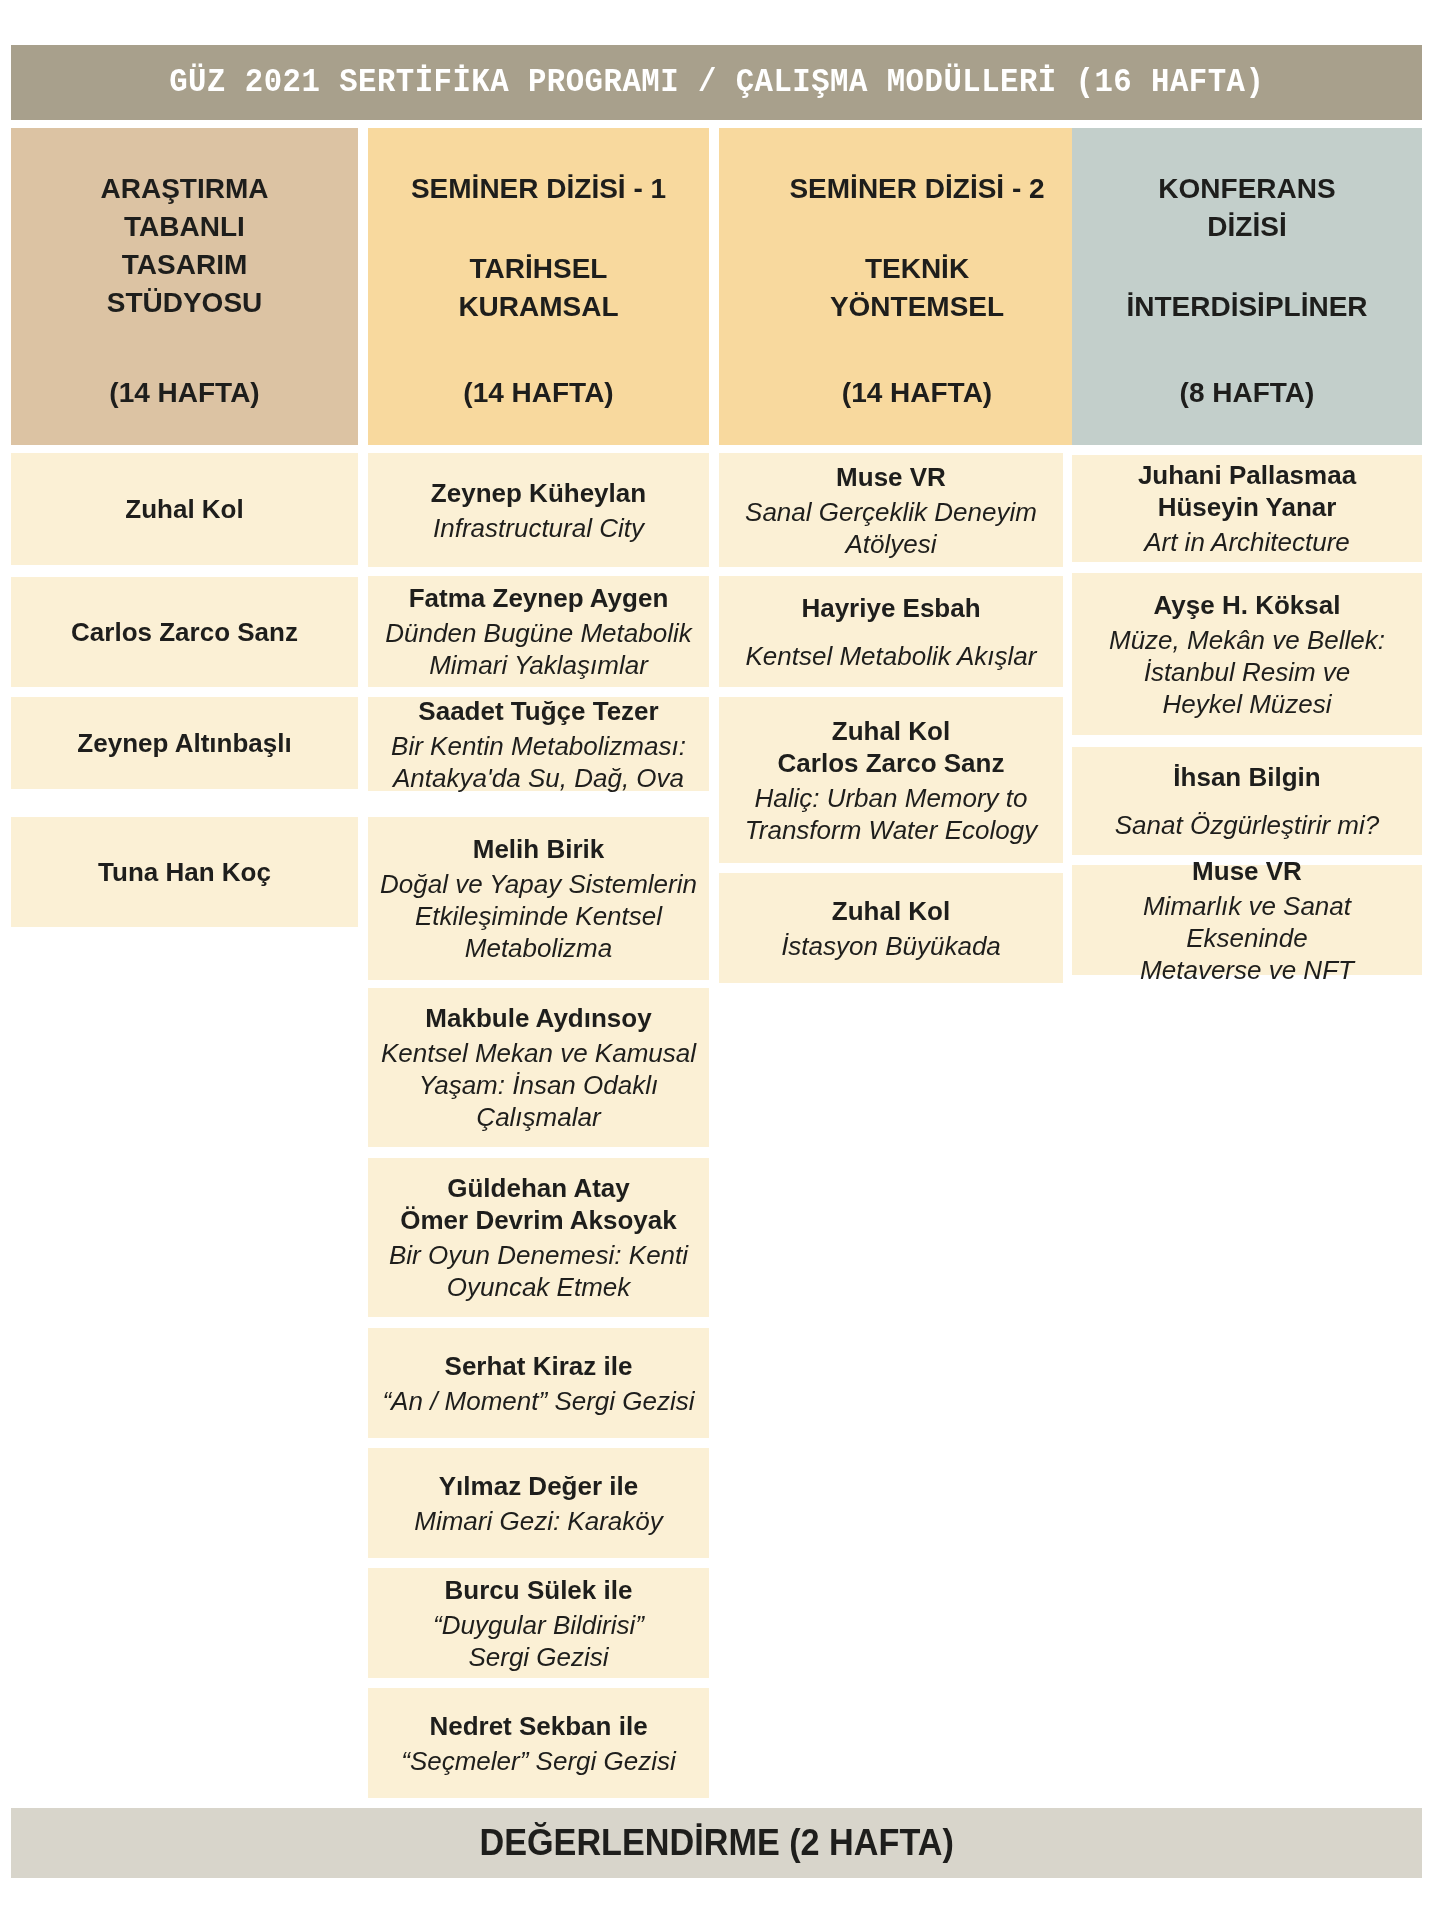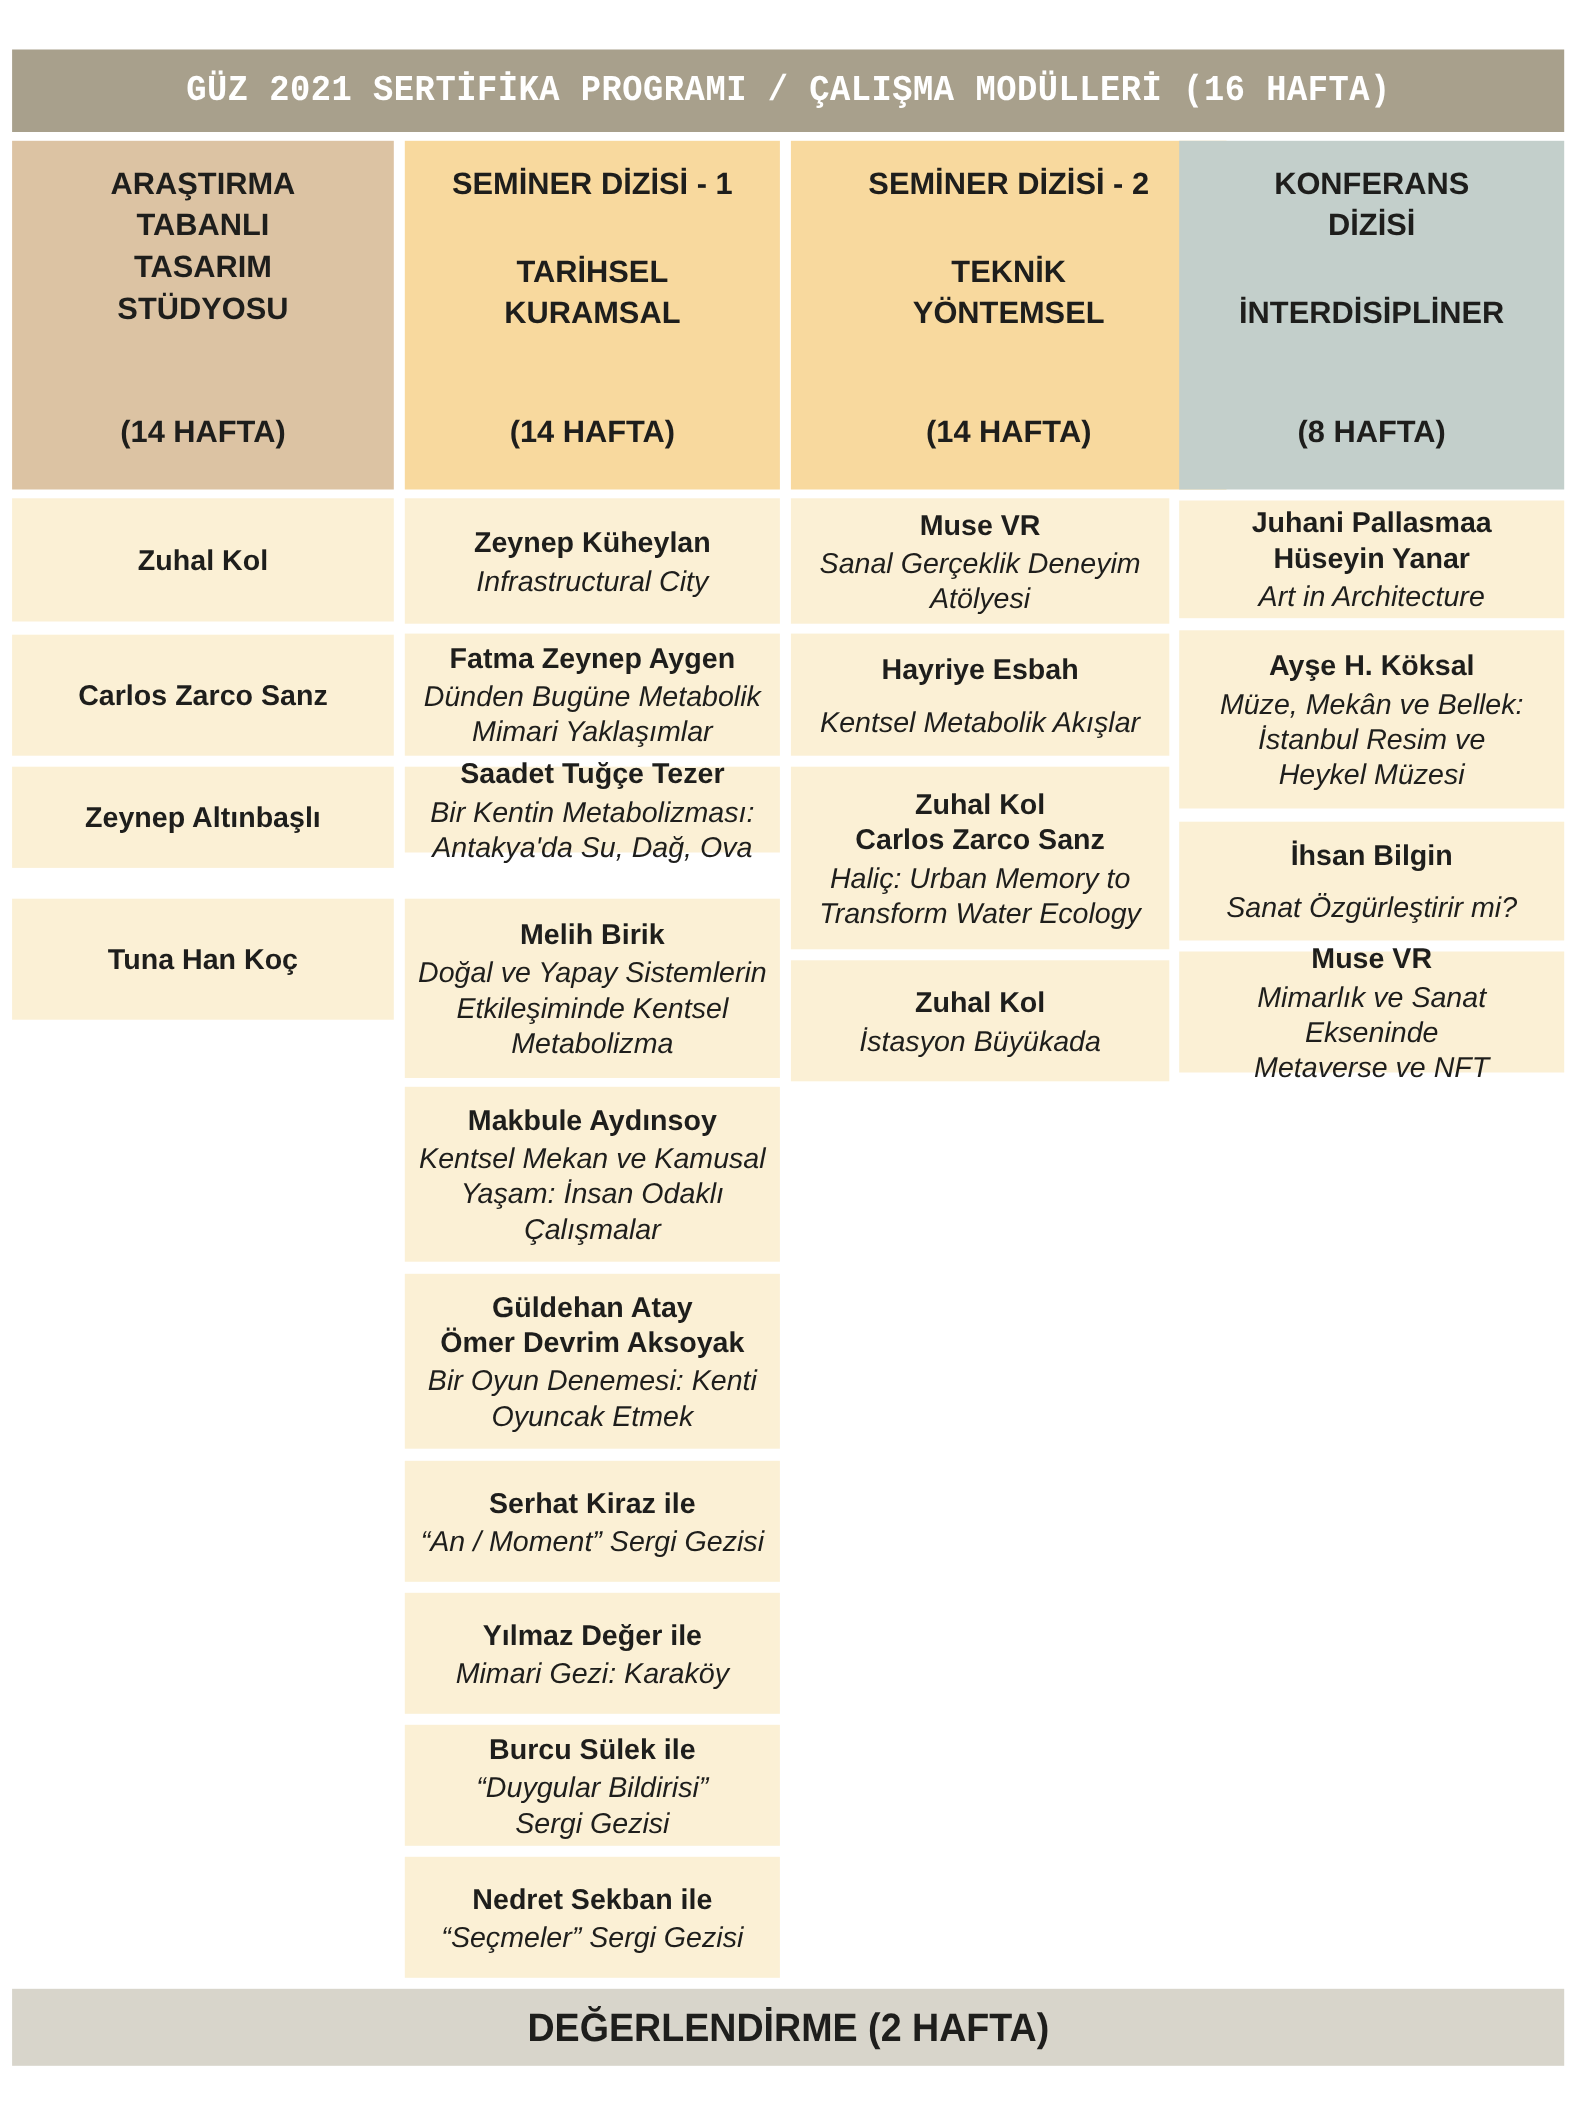--- a/index.html
+++ b/index.html
@@ -31,21 +31,21 @@
     transform: scaleX(0.93);
   }
   .header {
     position: absolute;
     top: 128px;
     height: 317px;
     display: flex;
     flex-direction: column;
     align-items: center;
     text-align: center;
-    padding-top: 20px;
+    padding-top: 42px;
   }
   .h-title {
     font-weight: bold;
     font-size: 28px;
     line-height: 38px;
     white-space: pre-line;
   }
   .h-sub {
     font-weight: bold;
     font-size: 28px;
@@ -155,21 +155,21 @@
 
   <div class="cell" style="left:368px;top:453px;width:341px;height:114px;">
     <div class="name">Zeynep Küheylan</div>
     <div class="sub">Infrastructural City</div>
   </div>
   <div class="cell" style="left:368px;top:576px;width:341px;height:111px;">
     <div class="name">Fatma Zeynep Aygen</div>
     <div class="sub">Dünden Bugüne Metabolik
 Mimari Yaklaşımlar</div>
   </div>
-  <div class="cell" style="left:368px;top:697px;width:341px;height:78px;justify-content:center;">
+  <div class="cell" style="left:368px;top:697px;width:341px;height:94px;justify-content:center;">
     <div class="name">Saadet Tuğçe Tezer</div>
     <div class="sub">Bir Kentin Metabolizması:
 Antakya'da Su, Dağ, Ova</div>
   </div>
   <div class="cell" style="left:368px;top:817px;width:341px;height:163px;">
     <div class="name">Melih Birik</div>
     <div class="sub">Doğal ve Yapay Sistemlerin
 Etkileşiminde Kentsel
 Metabolizma</div>
   </div>

